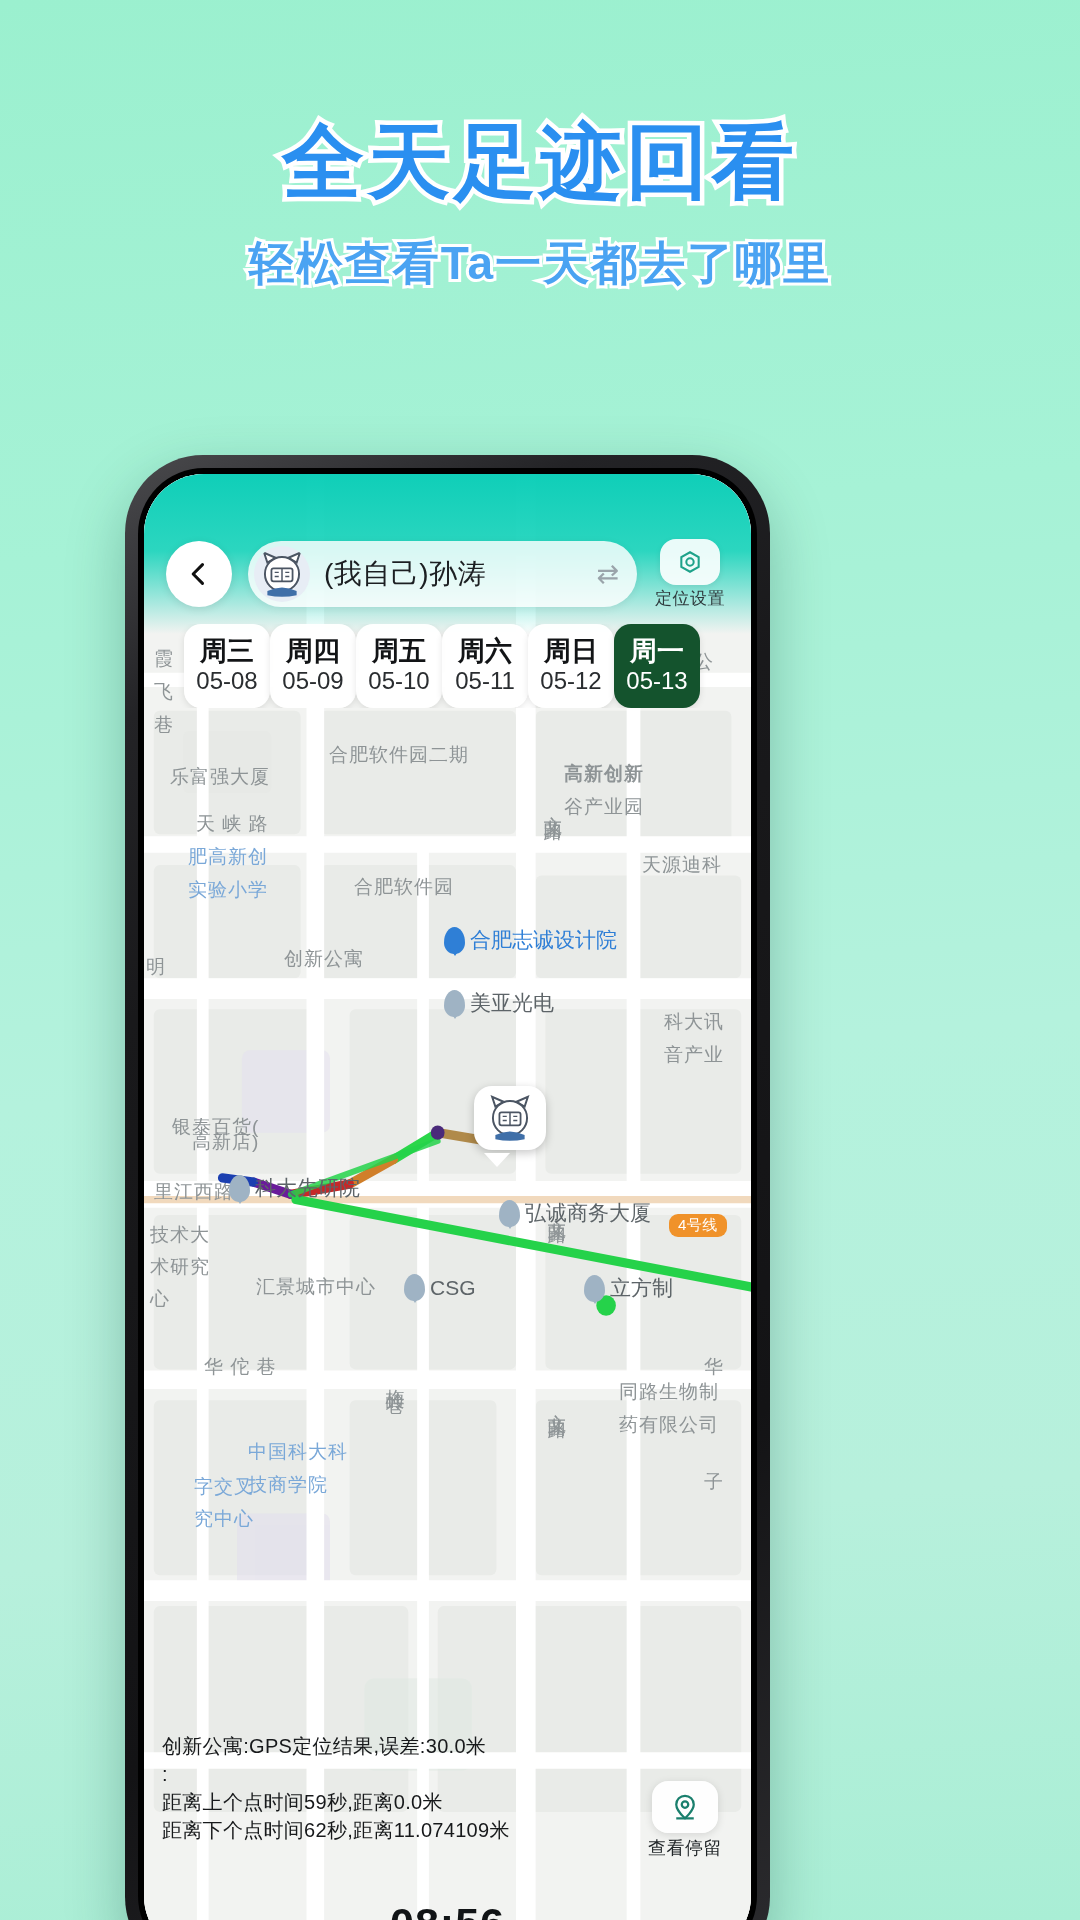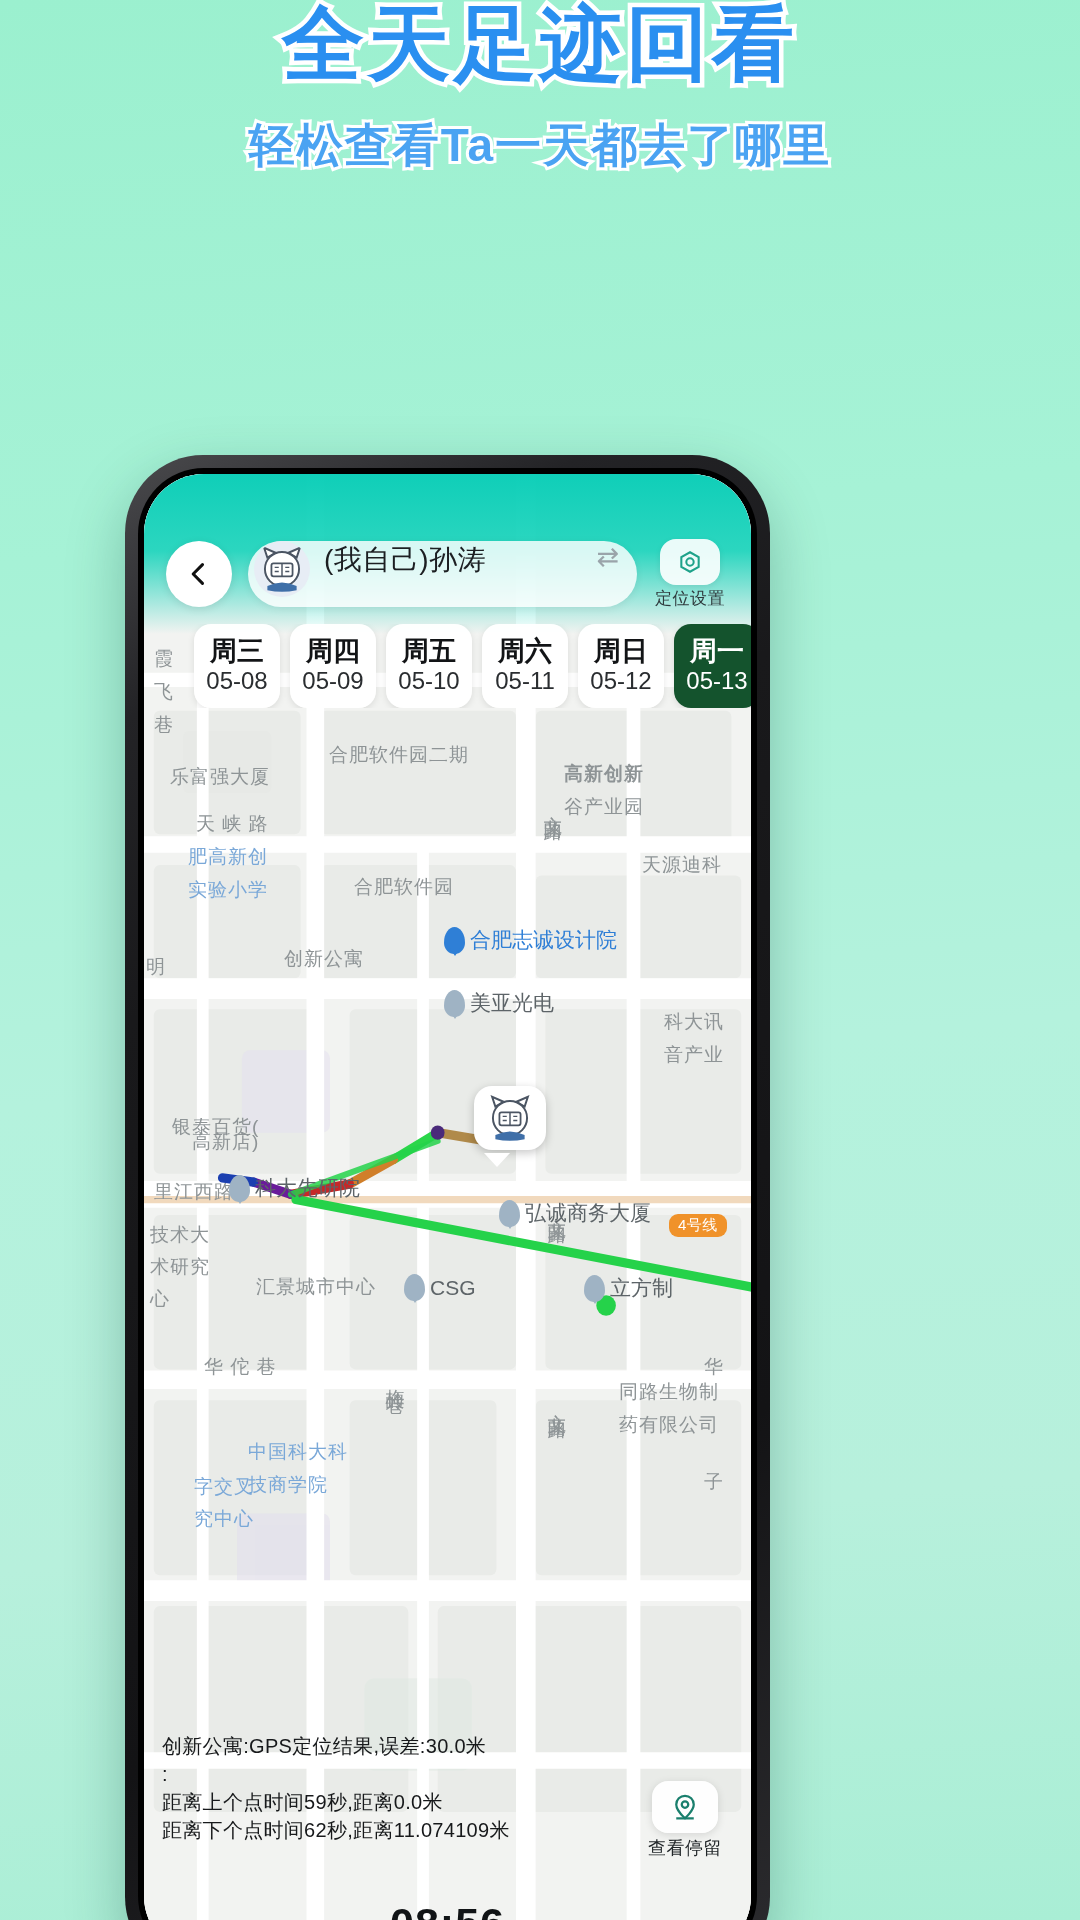--- a/index.html
+++ b/index.html
@@ -6,20 +6,21 @@
   html,body { width:1080px; height:1920px; overflow:hidden; }
   body {
     font-family:"Liberation Sans","DejaVu Sans",sans-serif;
     background:linear-gradient(175deg,#9bf0cf 0%,#a6f2d6 28%,#b4f2dd 55%,#b7f0dc 78%,#a9eed5 100%);
     position:relative;
   }
 
   
   .promo { position:absolute; left:0; top:0; width:1080px; text-align:center; }
   .promo-title {
+    margin-top:118px;
     font-size:82px;
     font-weight:bold;
     letter-spacing:4px;
     color:#2a8ff0;
     -webkit-text-stroke:9px #ffffff;
     paint-order:stroke fill;
     line-height:1.08;
   }
   .promo-sub {
     margin-top:26px;
@@ -92,21 +93,21 @@
     width:66px;height:66px;border-radius:50%;background:#fff;
     display:flex;align-items:center;justify-content:center;flex:none;
     box-shadow:0 2px 8px rgba(0,0,0,.10);
   }
   .back-btn svg{width:28px;height:28px;}
   .name-pill {
     margin-left:16px;
     height:66px; flex:1;
     background:rgba(255,255,255,.82);
     border-radius:34px;
-    display:flex; align-items:flex-start;
+    display:flex; align-items:center;
     padding:0 18px 0 6px;
     box-shadow:0 2px 8px rgba(0,0,0,.07);
   }
   .avatar {
     width:56px;height:56px;border-radius:50%;
     background:#e7edf5; flex:none; position:relative; overflow:hidden;
     display:flex;align-items:center;justify-content:center;
   }
   .avatar svg{width:52px;height:52px;}
   .name-txt { margin-left:14px; font-size:28px; color:#1c1f22; font-weight:500; letter-spacing:.5px;}
@@ -118,21 +119,21 @@
   .loc-set .cbox{
     width:60px;height:46px;background:rgba(255,255,255,.9);border-radius:16px;
     display:flex;align-items:center;justify-content:center;box-shadow:0 2px 6px rgba(0,0,0,.08);
   }
   .loc-set .cbox svg{width:26px;height:26px;}
   .loc-set span{ font-size:17px; color:#2f3a3d; margin-top:2px; letter-spacing:.5px; }
 
   
   .dates {
     position:absolute; left:0; top:150px; width:100%;
-    display:flex; align-items:stretch; gap:10px;
+    display:flex; align-items:stretch; 
     padding:0 4px 0 0;
     overflow:hidden;
   }
   .dchip {
     flex:none; width:86px; height:84px;
     background:rgba(255,255,255,.95);
     border-radius:17px;
     display:flex;flex-direction:column;align-items:center;justify-content:center;
     box-shadow:0 2px 7px rgba(0,0,0,.10);
   }

